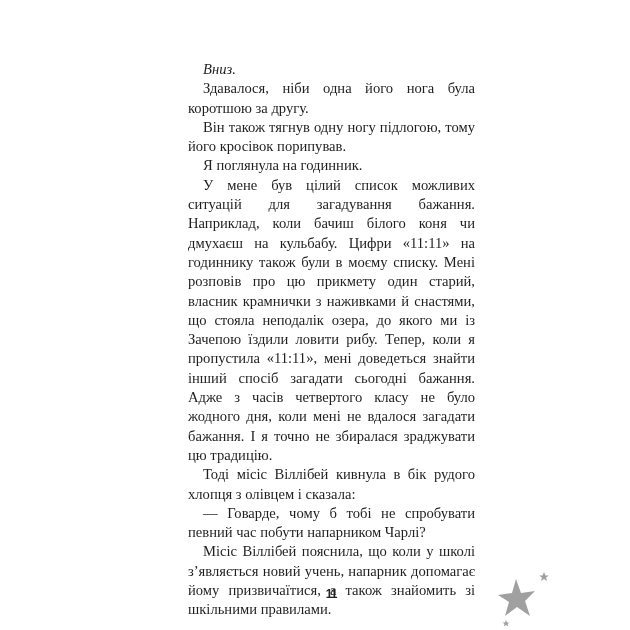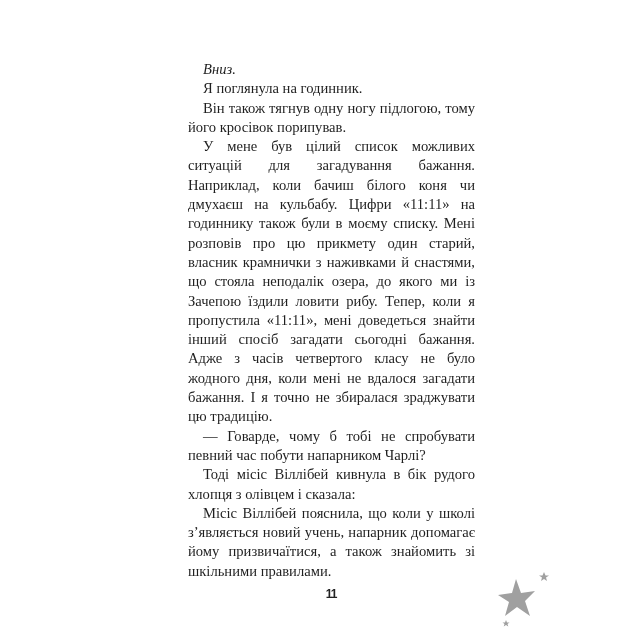--- a/index.html
+++ b/index.html
@@ -21,25 +21,26 @@
       letter-spacing: -1px;
     }
     .stars { position: absolute; left: 460px; top: 565px; width: 80px; height: 65px; }
   </style>
 </head>
 <body>
 
 <div class="page">
   <div class="text-block">
     <p class="italic">Вниз.</p>
+    <p>Здавалося, ніби одна його нога була коротшою за другу.</p>
+    <p>Він також тягнув одну ногу підлогою, тому його кросівок порипував.</p>
     <p>Я поглянула на годинник.</p>
-    <p>Він також тягнув одну ногу підлогою, тому його кросівок порипував.</p>
     <p>У мене був цілий список можливих ситуацій для загадування бажання. Наприклад, коли бачиш бі­лого коня чи дмухаєш на кульбабу. Цифри «11:11» на годиннику також були в моєму списку. Мені розповів про цю прикмету один старий, власник крамнички з наживками й снастями, що стояла неподалік озера, до якого ми із Зачепою їздили ловити рибу. Тепер, коли я пропустила «11:11», мені доведеться знайти інший спосіб загадати сьогодні бажання. Адже з часів четвертого класу не було жодного дня, коли мені не вдалося загада­ти бажання. І я точно не збиралася зраджувати цю традицію.</p>
+    <p>Тоді місіс Віллібей кивнула в бік рудого хлопця з олівцем і сказала:</p>
     <p>— Говарде, чому б тобі не спробувати певний час побути напарником Чарлі?</p>
-    <p>Тоді місіс Віллібей кивнула в бік рудого хлопця з олівцем і сказала:</p>
     <p>Місіс Віллібей пояснила, що коли у школі з’яв­ляється новий учень, напарник допомагає йому призвичаїтися, а також знайомить зі шкільними правилами.</p>
   </div>
 
   <div class="page-number">11</div>
 
   <svg class="stars" viewBox="0 0 80 65">
     <polygon fill="#a0a0a0" points="40,14 45,28 59,26 49,36 54,51 41,42 29,51 33,37 22,30 36,28"></polygon>
     <polygon fill="#a0a0a0" points="68,7 69.5,10.5 73,10.5 70,12.5 71,16 68,14 65,16 66,12.5 63,10.5 66.5,10.5"></polygon>
     <polygon fill="#a0a0a0" points="30,55 31,57.5 33.5,57.5 31.5,59 32.3,61.5 30,60 27.7,61.5 28.5,59 26.5,57.5 29,57.5"></polygon>
   </svg>

